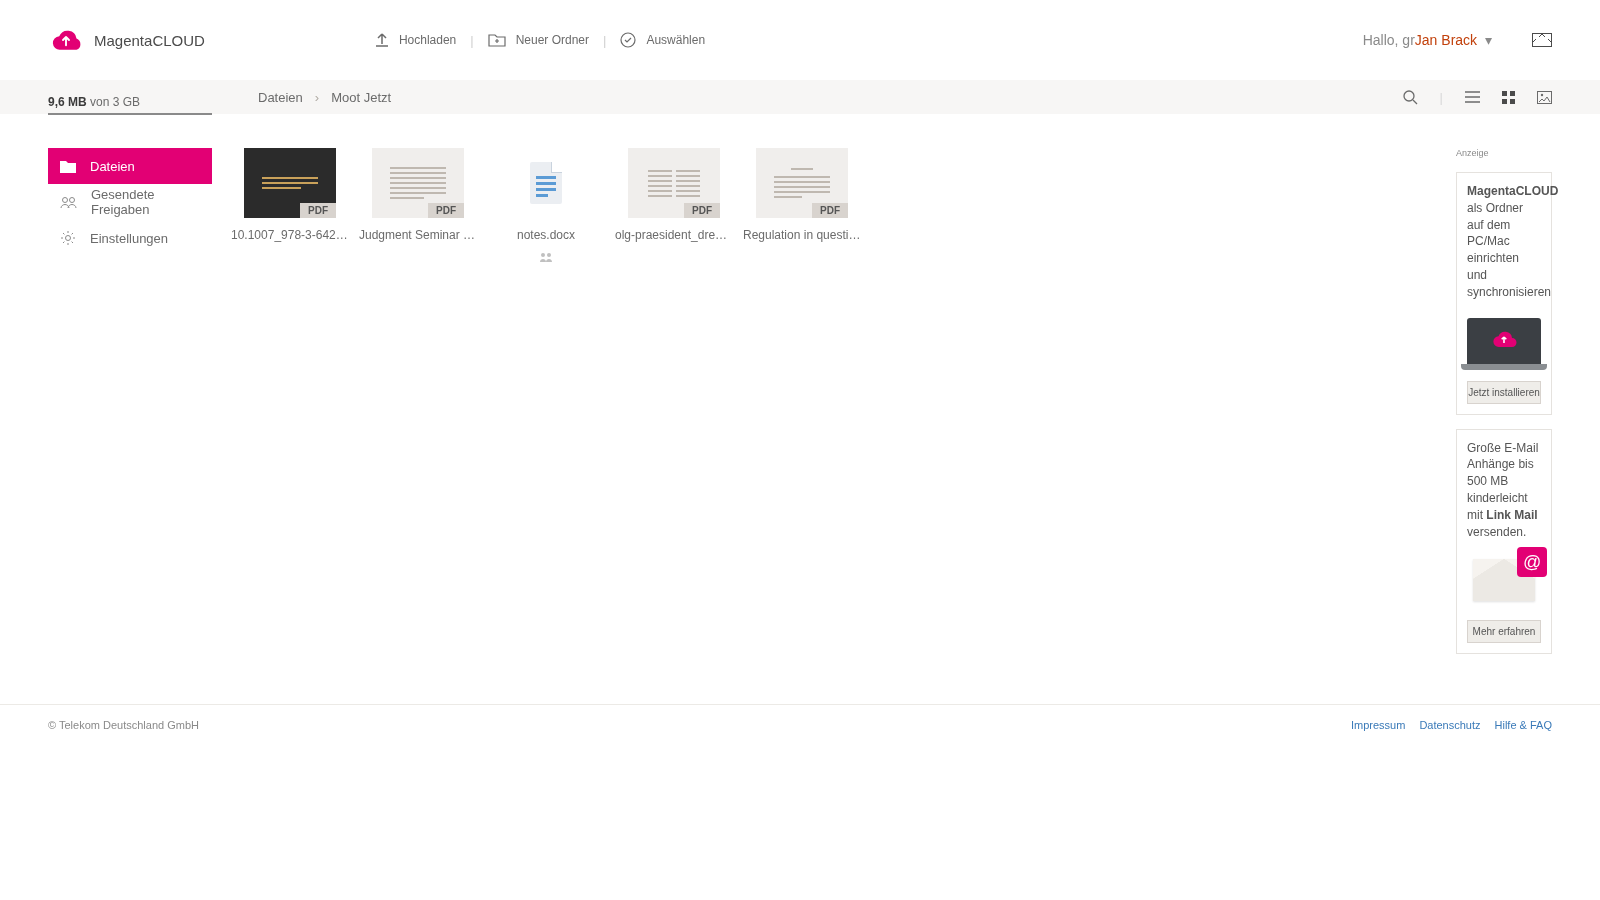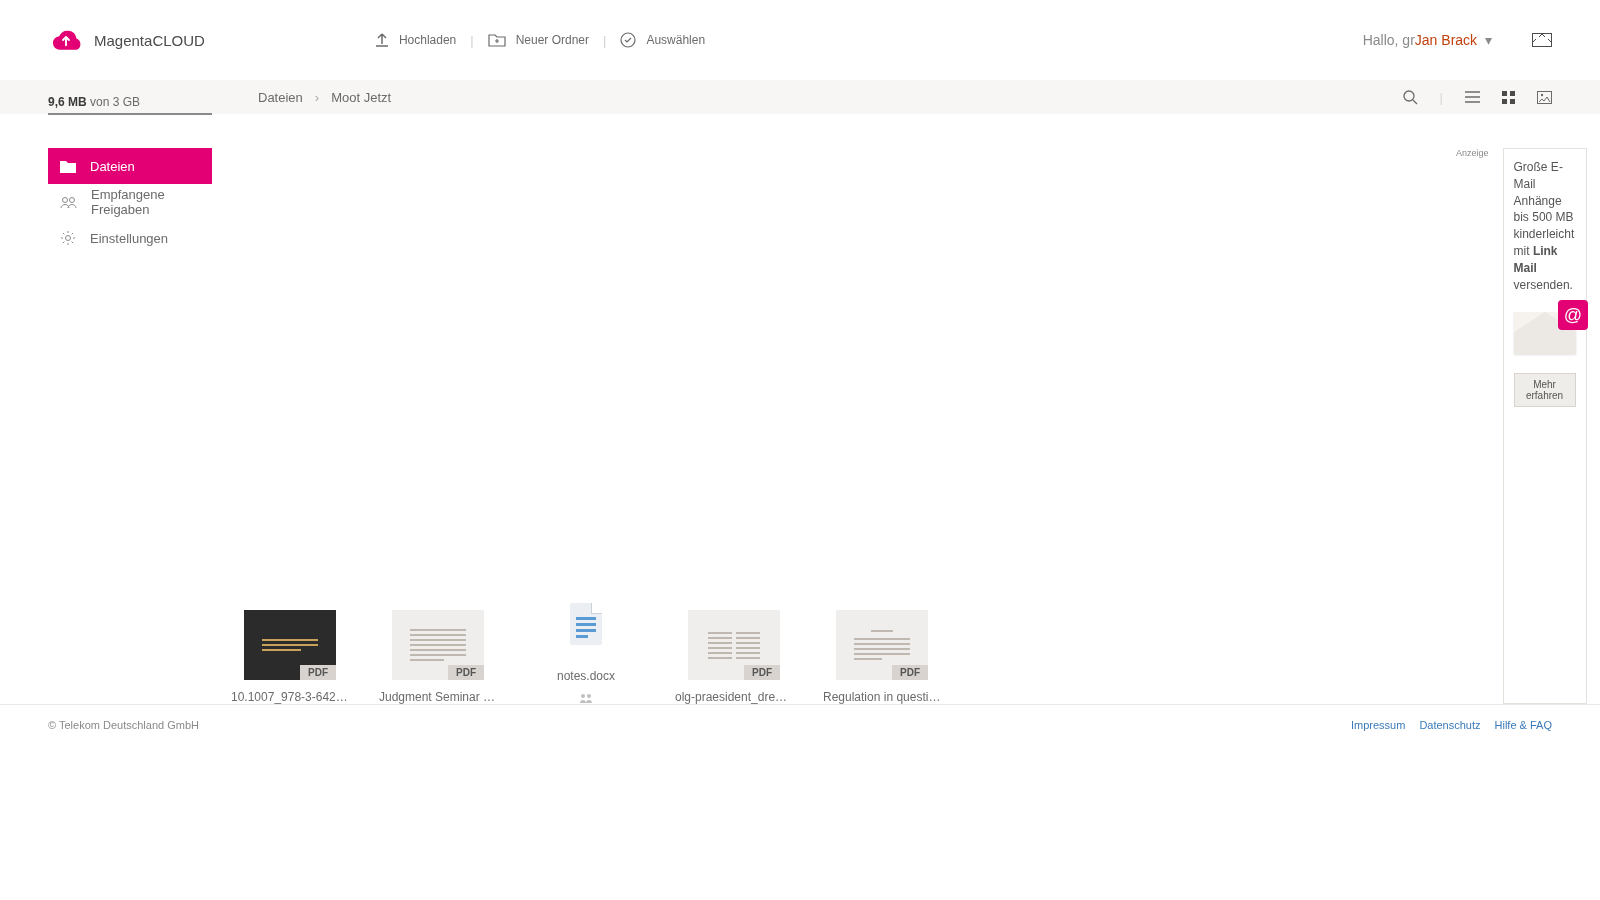--- a/index.html
+++ b/index.html
@@ -25,38 +25,38 @@
 .breadcrumb { display: flex; align-items: center; gap: 12px; color: #6b6b6b; font-size: 13px; }
 .view-tools { margin-left: auto; display: flex; align-items: center; gap: 22px; color: #6b6b6b; }
 .view-sep { color: #d8d8d8; }
 .vicon { cursor: pointer; display: inline-flex; }
 
 .main { display: flex; padding: 34px 48px 0 48px; gap: 14px; min-height: 590px; }
 .sidebar { width: 164px; display: flex; flex-direction: column; }
 .nav-item { display: flex; align-items: center; gap: 14px; height: 36px; padding: 0 12px; color: #6b6b6b; cursor: pointer; font-size: 13px; }
 .nav-item.active { background: #e20074; color: #fff; }
 
-.files { flex: 1; display: flex; gap: 44px; padding-left: 12px; align-items: flex-end; }
+.files { flex: 1; display: flex; gap: 24px; padding-left: 12px; }
 .file-item { width: 104px; display: flex; flex-direction: column; align-items: center; gap: 10px; cursor: pointer; position: relative; }
 .file-thumb { width: 92px; height: 70px; background: #f0eeec; position: relative; display: flex; align-items: center; justify-content: center; overflow: hidden; }
 .file-thumb.dark { background: #2b2b2b; }
 .file-thumb.doc { background: transparent; }
 .pdf-badge { position: absolute; bottom: 0; right: 0; background: #d8d3ce; color: #555; font-size: 10px; font-weight: bold; padding: 2px 8px; }
 .lines { width: 56px; display: flex; flex-direction: column; gap: 3px; }
 .line { height: 2px; background: #bfb8b0; }
 .lines.white .line { background: #c9a15a; }
 .file-label { font-size: 12px; color: #6b6b6b; text-align: center; white-space: nowrap; overflow: hidden; text-overflow: ellipsis; width: 118px; }
 .share-indicator { color: #c0c0c0; font-size: 13px; }
 
 .doc-icon { width: 32px; height: 42px; background: #ebeef2; border-radius: 2px; position: relative; }
 .doc-icon::before { content: ""; position: absolute; top: 0; right: 0; width: 10px; height: 10px; background: #fff; border-left: 1px solid #c9d3de; border-bottom: 1px solid #c9d3de; }
 .doc-lines { position: absolute; top: 14px; left: 6px; right: 6px; display: flex; flex-direction: column; gap: 3px; }
 .doc-line { height: 3px; background: #5b9bd5; }
 
-.rail { width: 96px; display: flex; gap: 14px; }
+.rail { width: 96px; display: flex; flex-direction: column; gap: 14px; }
 .rail-label { font-size: 9px; color: #8a8a8a; }
 .promo { border: 1px solid #e5e2de; padding: 10px; display: flex; flex-direction: column; gap: 14px; }
 .promo-text { font-size: 12px; color: #555; line-height: 1.4; }
 .promo-img { height: 52px; display: flex; align-items: center; justify-content: center; }
 .promo-btn { background: #efede9; border: 1px solid #d8d3ce; font-size: 10px; color: #555; padding: 5px 0; text-align: center; cursor: pointer; }
 
 .laptop { width: 76px; height: 46px; background: #3b3f44; border-radius: 3px 3px 0 0; position: relative; }
 .laptop::after { content: ""; position: absolute; bottom: -6px; left: -6px; right: -6px; height: 6px; background: #8a8e92; border-radius: 0 0 4px 4px; }
 .laptop-cloud { position: absolute; top: 12px; left: 50%; transform: translateX(-50%); }
 
@@ -174,21 +174,21 @@
       <span>Dateien</span>
     </div>
     <div class="nav-item">
       <span>
           <svg width="17" height="13" viewBox="0 0 17 13">
             <circle cx="5" cy="4" r="2.5" stroke="#8a8a8a" fill="none"></circle>
             <circle cx="12" cy="4" r="2.5" stroke="#8a8a8a" fill="none"></circle>
             <path d="M1 12c0-2 2-3.5 4-3.5s4 1.5 4 3.5M8 12c0-2 2-3.5 4-3.5s4 1.5 4 3.5" stroke="#8a8a8a" fill="none"></path>
           </svg>
         </span>
-      <span>Empfangene Freigaben</span>
+      <span>Gesendete Freigaben</span>
     </div>
     <div class="nav-item">
       <span>
           <svg width="16" height="16" viewBox="0 0 16 16">
             <circle cx="8" cy="8" r="2.5" stroke="#8a8a8a" fill="none"></circle>
             <path d="M8 1v2M8 13v2M1 8h2M13 8h2M3 3l1.4 1.4M11.6 11.6L13 13M3 13l1.4-1.4M11.6 4.4L13 3" stroke="#8a8a8a"></path>
           </svg>
         </span>
       <span>Einstellungen</span>
     </div>
@@ -278,20 +278,34 @@
           </div>
         <div class="pdf-badge">PDF</div>
       </div>
       <div class="file-label">Regulation in questio...</div>
     </div>
   </div>
 
   <div class="rail">
     <div class="rail-label">Anzeige</div>
     <div class="promo">
+      <div class="promo-text"><b>MagentaCLOUD</b><span> als Ordner auf dem PC/Mac einrichten und synchronisieren</span></div>
+      <div class="promo-img">
+        <div class="laptop">
+            <span class="laptop-cloud">
+              <svg width="28" height="18" viewBox="0 0 28 18">
+                <path d="M22 8a7 7 0 00-13.5-1.8A5.2 5.2 0 009 17h13a4.5 4.5 0 000-9z" fill="#e20074"></path>
+                <path d="M14 13V7m0 0l-2.3 2.3M14 7l2.3 2.3" stroke="#fff" stroke-width="1.6" fill="none"></path>
+              </svg>
+            </span>
+          </div>
+      </div>
+      <div class="promo-btn">Jetzt installieren</div>
+    </div>
+    <div class="promo">
       <div class="promo-text"><span>Große E-Mail Anhänge bis 500 MB kinderleicht mit </span><b>Link Mail</b><span> versenden.</span></div>
       <div class="promo-img">
         <div class="env">
             <div class="env-badge">@</div>
           </div>
       </div>
       <div class="promo-btn">Mehr erfahren</div>
     </div>
   </div>
 </div>

